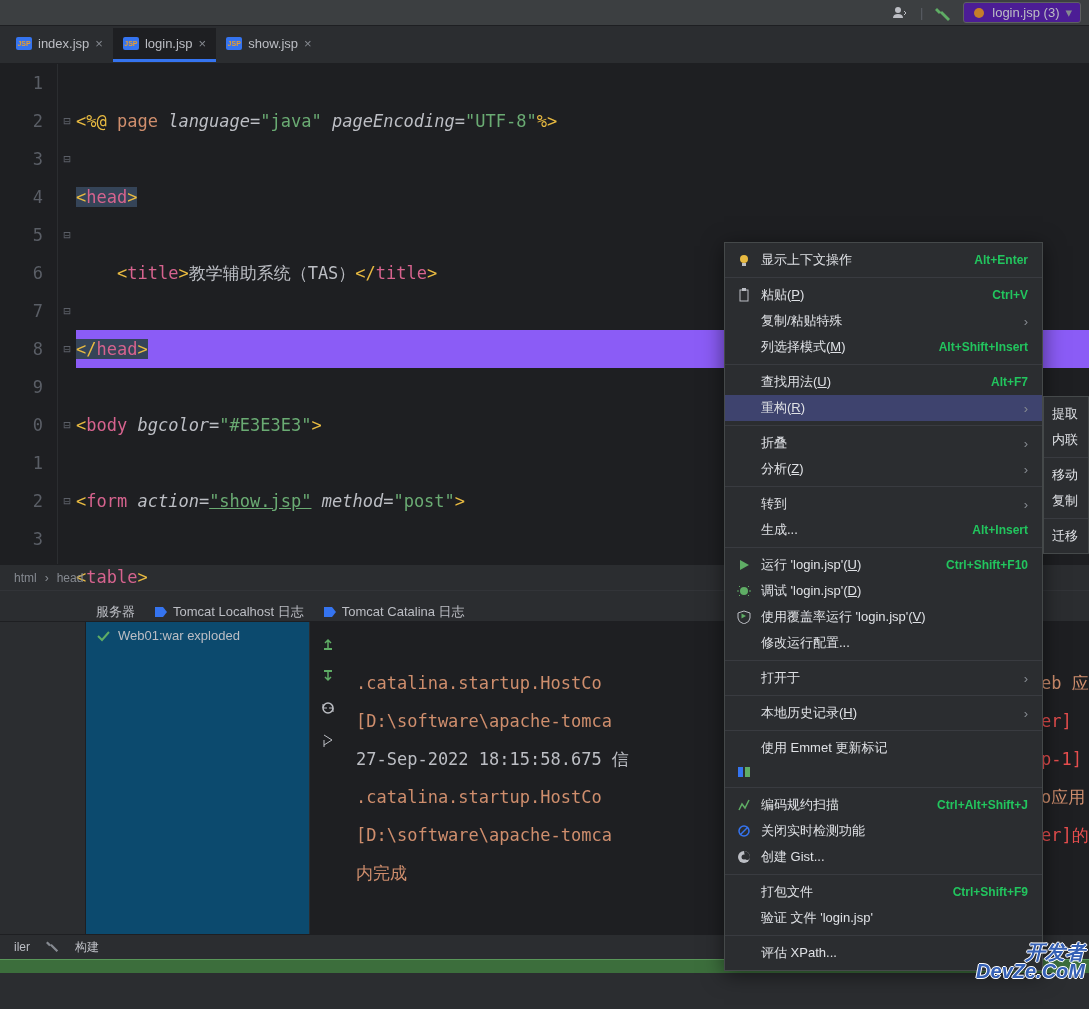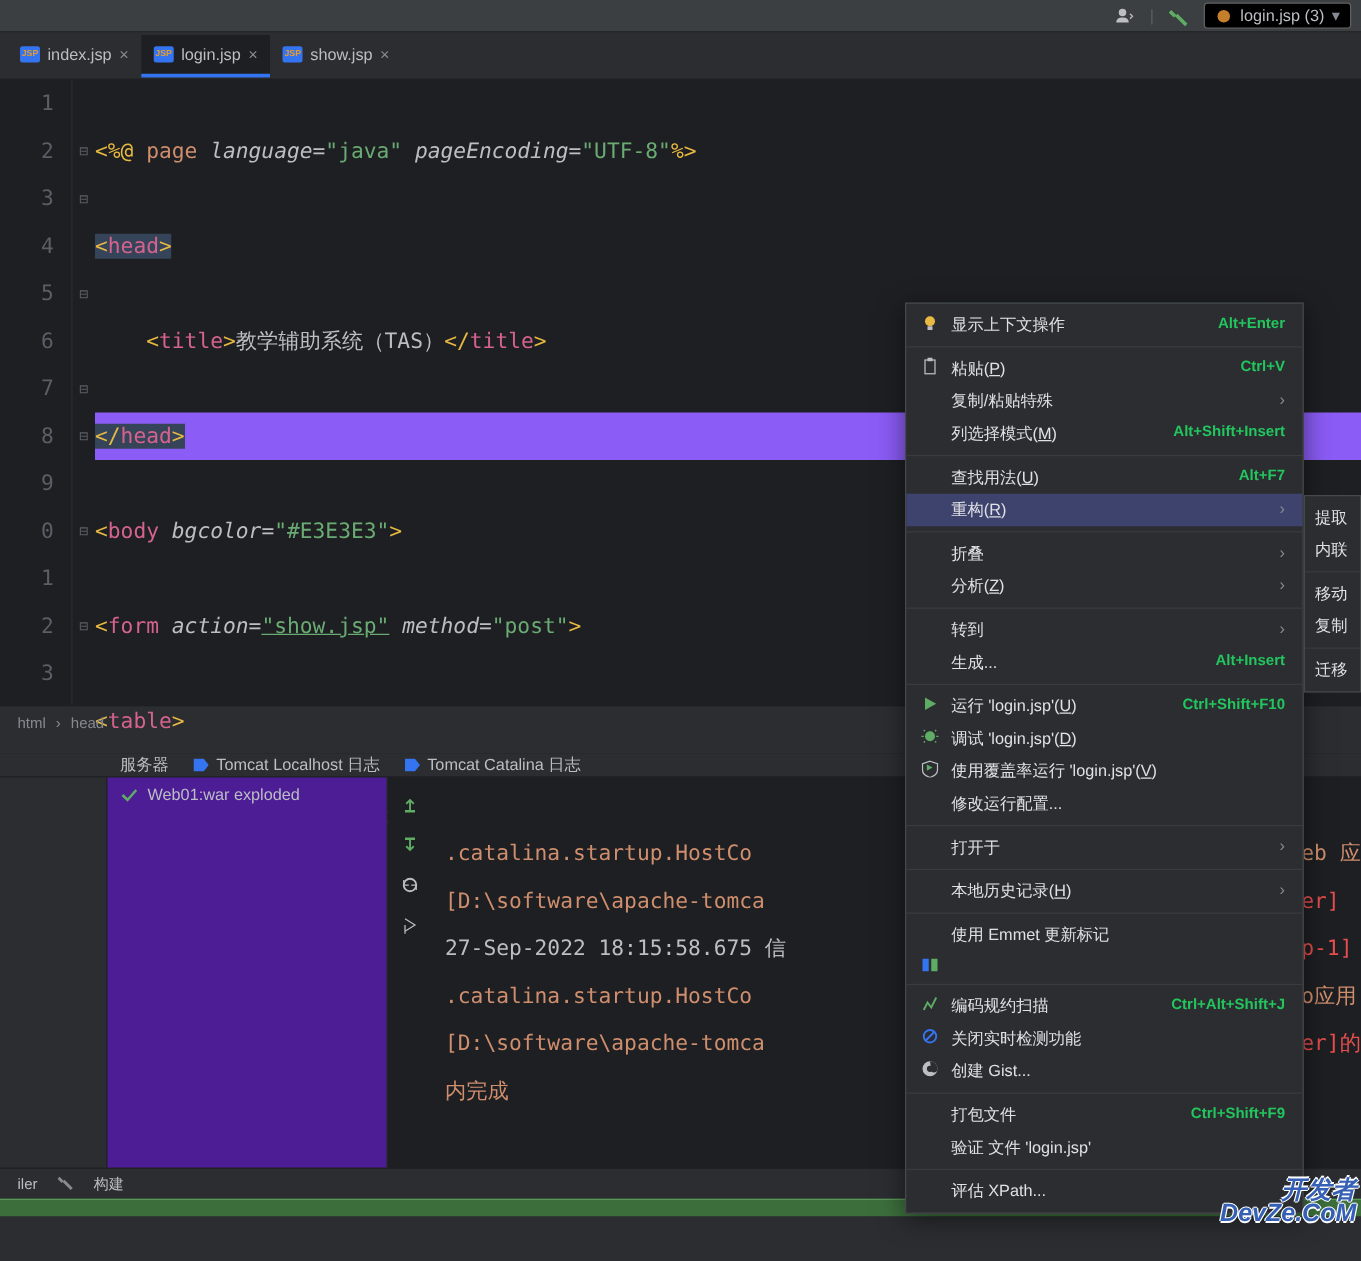--- a/index.html
+++ b/index.html
@@ -24,21 +24,21 @@
   border-bottom: 1px solid #1e1f22;
 }
 .top-icon { width: 16px; height: 16px; display: flex; align-items: center; justify-content: center; }
 .top-dropdown {
   display: flex;
   align-items: center;
   gap: 6px;
   padding: 2px 8px;
   border: 1px solid #5e6060;
   border-radius: 3px;
-  background: #000000;
+  background: #4c1d95;
   cursor: pointer;
 }
 .tabs-bar {
   height: 38px;
   background: #2b2d30;
   display: flex;
   align-items: center;
   padding-left: 6px;
   border-bottom: 1px solid #1e1f22;
 }
@@ -131,21 +131,21 @@
   border-bottom: 1px solid #1e1f22;
 }
 .bottom-tab { display: flex; align-items: center; gap: 6px; cursor: pointer; color: #bcbec4; font-size: 13px; }
 .bt-icon { width: 14px; height: 14px; display: inline-flex; align-items: center; justify-content: center; }
 .bottom-content { flex: 1; display: flex; }
 .sidebar-left {
   width: 86px;
   background: #2b2d30;
   border-right: 1px solid #1e1f22;
 }
-.deploy-list { width: 224px; background: #4c1d95; border-right: 1px solid #2b2d30; padding: 6px 10px; font-size: 13px; text-align: right; }
+.deploy-list { width: 224px; background: #0c4a6e; border-right: 1px solid #2b2d30; padding: 6px 10px; font-size: 13px; text-align: right; }
 .deploy-item { display: flex; align-items: center; gap: 8px; color: #bcbec4; }
 .action-col { width: 36px; background: #1e1f22; display: flex; flex-direction: column; align-items: center; gap: 12px; padding-top: 12px; }
 .action-btn { width: 20px; height: 20px; display: flex; align-items: center; justify-content: center; cursor: pointer; }
 .console {
   flex: 1;
   font-family: "Consolas", monospace;
   font-size: 17px;
   line-height: 38px;
   padding: 4px 10px;
   background: #1e1f22;
@@ -173,21 +173,21 @@
   width: 319px;
   background: #2b2d30;
   border: 1px solid #45494a;
   box-shadow: 0 4px 20px rgba(0,0,0,0.5);
   z-index: 100;
   font-size: 13px;
   padding: 4px 0;
 }
 .menu-item {
   display: flex;
-  align-items: flex-start;
+  align-items: center;
   padding: 4px 14px 4px 10px;
   cursor: pointer;
   gap: 8px;
 }
 .menu-item:hover, .menu-item.hovered { background: #3e436e; }
 .menu-icon-slot { width: 18px; display: flex; align-items: center; justify-content: center; }
 .menu-label { flex: 1; color: #dfe1e5; }
 .menu-shortcut { color: #22c55e; font-size: 12px; font-weight: bold; }
 .menu-sep { height: 1px; background: #393b40; margin: 4px 0; }
 .submenu-arrow { color: #868a91; }

